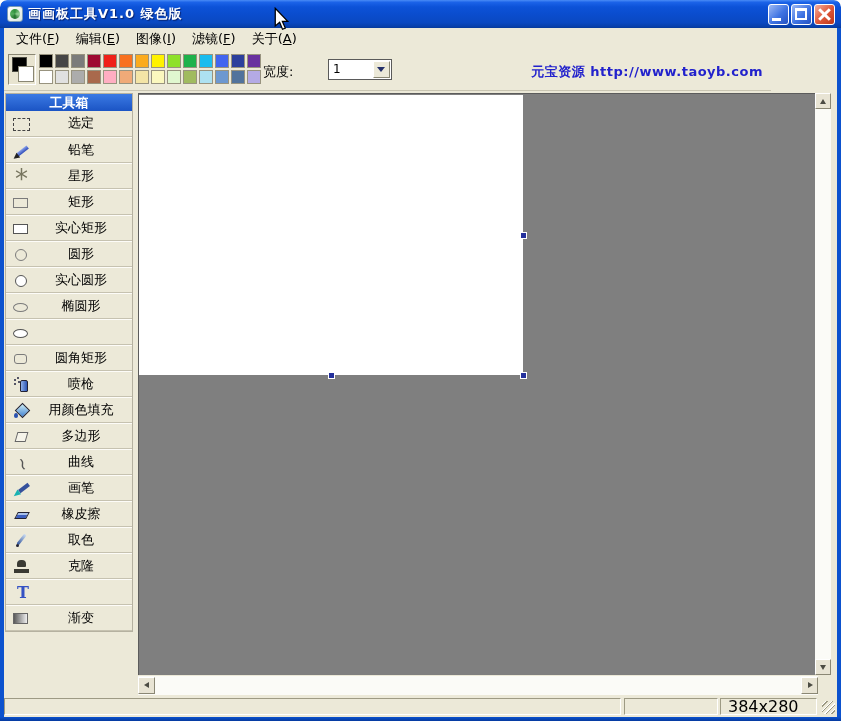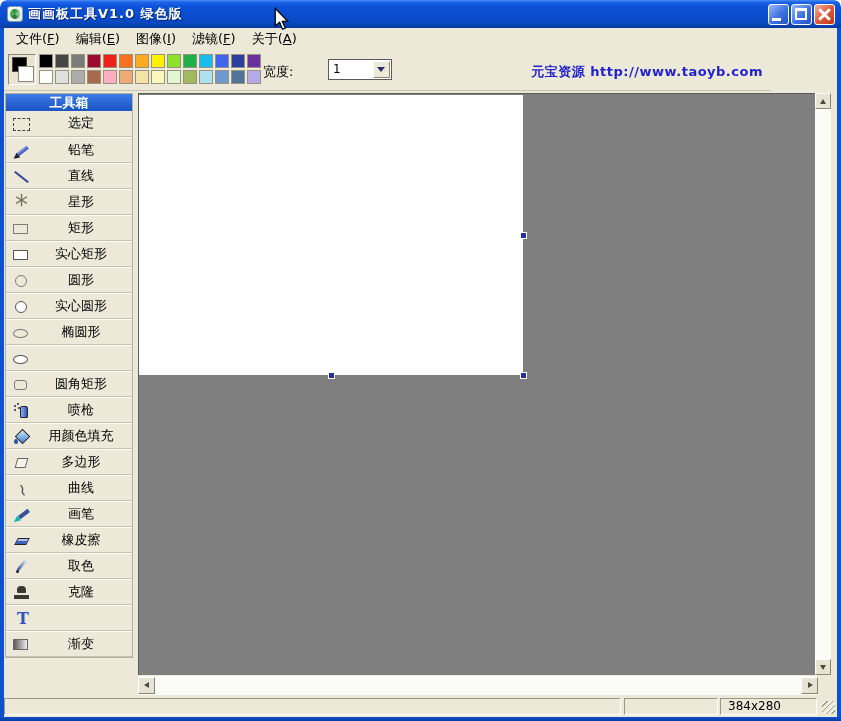--- a/index.html
+++ b/index.html
@@ -97,21 +97,21 @@
   .tri{position:absolute;width:0;height:0;}
   .tri-up{left:4px;top:5px;border:3px solid transparent;border-bottom:5px solid #4c4c44;border-top:none;}
   .tri-down{left:4px;top:5px;border:3px solid transparent;border-top:5px solid #4c4c44;border-bottom:none;}
   .tri-left{left:5px;top:4px;border:3px solid transparent;border-right:5px solid #4c4c44;border-left:none;}
   .tri-right{left:6px;top:4px;border:3px solid transparent;border-left:5px solid #4c4c44;border-right:none;}
   
   .statusbar{position:absolute;left:4px;top:697px;width:833px;height:20px;background:#ECE9D8;z-index:10;}
   .status-panel{position:absolute;top:1px;height:17px;border:1px solid;border-color:#9d9a84 #fff #fff #9d9a84;box-sizing:border-box;}
   .p1{left:0;width:617px;}
   .p2{left:620px;width:94px;}
-  .p3{left:716px;width:97px;font-size:12px;color:#000;line-height:15px;padding-left:7px;}
+  .p3{left:716px;width:97px;font-size:16px;color:#000;line-height:15px;padding-left:7px;}
   .grip{position:absolute;right:2px;top:4px;width:13px;height:13px;
     background:repeating-linear-gradient(-45deg,rgba(0,0,0,0) 0 2px,#9d9a84 2px 3px,#ffffff 3px 4px);}
   
   .cursor{position:absolute;left:274px;top:7px;z-index:100;}
 </style>
 </head>
 <body>
 
 <div class="window">
   <div class="titlebar">
@@ -225,24 +225,20 @@
   <div class="tool-row">
     <span class="tool-icon selection-icon"></span>
     <span class="tool-label">选定</span>
   </div>
 
   <div class="tool-row">
     <span class="tool-icon pencil-icon"></span>
     <span class="tool-label">铅笔</span>
   </div>
 
-  <div class="tool-row">
-    <span class="tool-icon line-icon"></span>
-    <span class="tool-label">直线</span>
-  </div>
 
   <div class="tool-row">
     <span class="tool-icon star-icon"></span>
     <span class="tool-label">星形</span>
   </div>
 
   <div class="tool-row">
     <span class="tool-icon rectangle-icon"></span>
     <span class="tool-label">矩形</span>
   </div>

